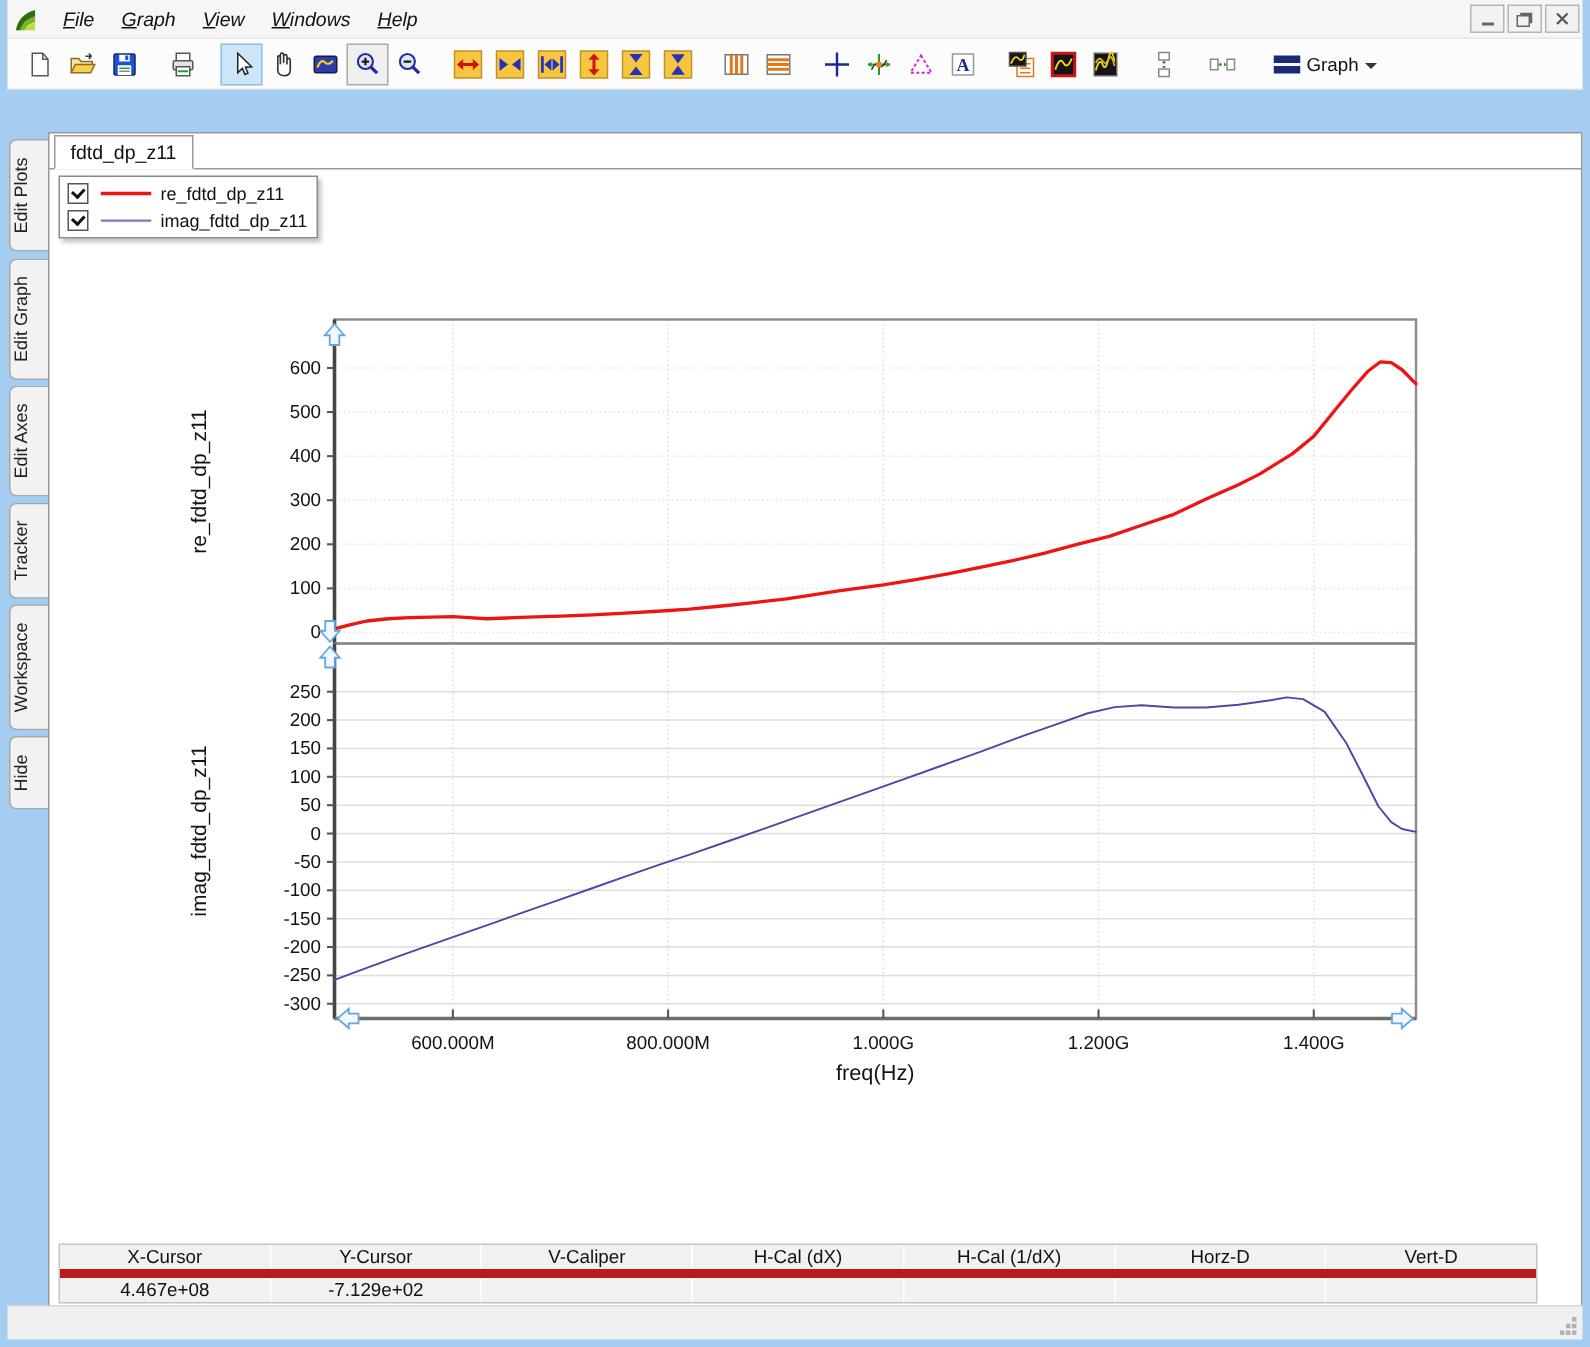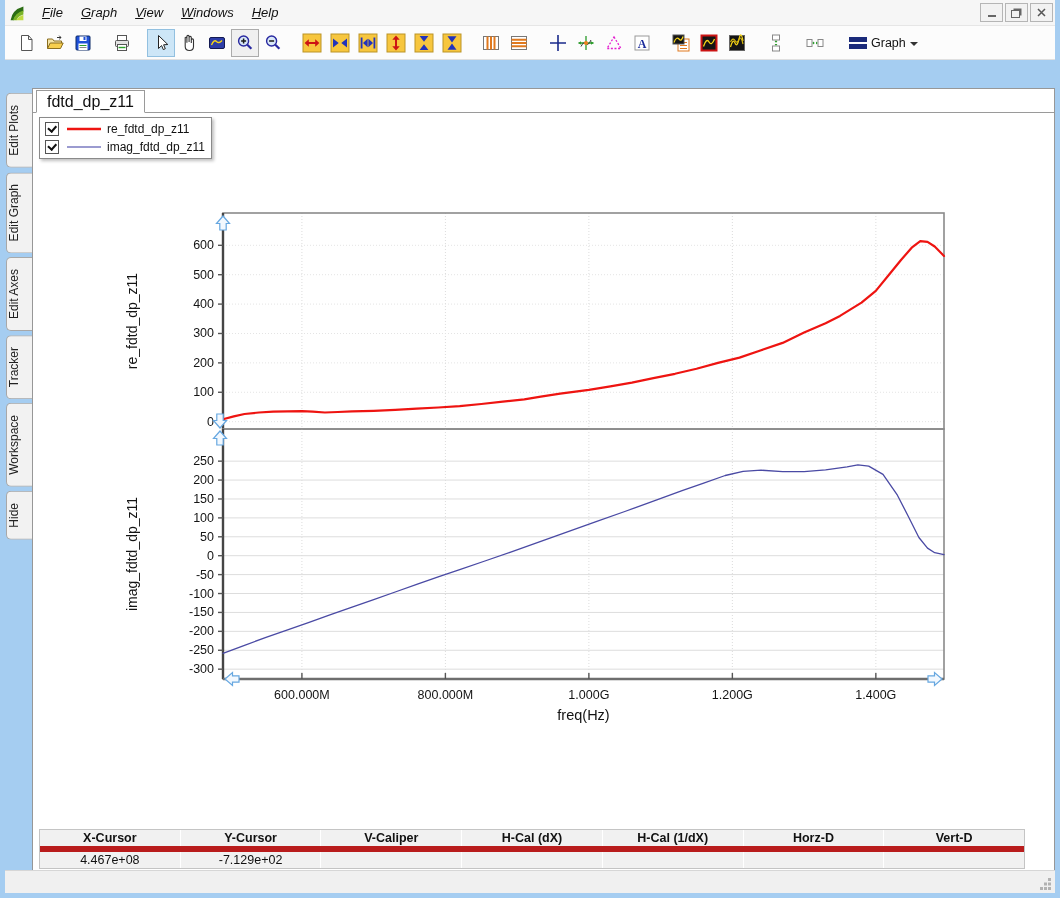--- a/index.html
+++ b/index.html
@@ -29,34 +29,34 @@
   .tbtn.pressed{background:#f0f0f0;border:1px solid #ababab;}
   .grp{margin-left:11px;}
   .layoutbtn{display:flex;align-items:center;gap:4px;margin-left:14px;padding:3px 6px;font-size:12.5px;color:#111;}
   .caret{width:0;height:0;border-left:4px solid transparent;border-right:4px solid transparent;border-top:4px solid #333;margin-top:2px;}
   
   .client{position:absolute;left:5px;right:5px;top:88px;bottom:27px;background:#a5cdf1;}
   .sidetabs{position:absolute;left:0;top:0;width:27px;display:flex;flex-direction:column;align-items:flex-end;padding-top:3px;}
   .stab{width:25px;margin:2px 0;padding:11px 0;background:#f2f2f2;border:1px solid #a8a8a8;border-left:none;border-radius:0 5px 5px 0;writing-mode:vertical-rl;transform:rotate(180deg);text-align:center;font-size:12px;color:#222;cursor:pointer;}
   .document{position:absolute;left:27px;top:0;right:0;bottom:0;background:#fff;border:1px solid #979797;}
   .tabbar{height:23px;border-bottom:1px solid #9a9a9a;display:flex;align-items:flex-end;padding-left:3px;}
-  .doctab{height:21px;line-height:21px;padding:0 10px;background:#fff;border:1px solid #9a9a9a;border-bottom:1px solid #fff;margin-bottom:-1px;font-size:16px;color:#111;}
+  .doctab{height:21px;line-height:21px;padding:0 10px;background:#fff;border:1px solid #9a9a9a;border-bottom:1px solid #fff;margin-bottom:-1px;font-size:13px;color:#111;}
   .legend{position:absolute;left:6px;top:28px;background:#fff;border:1px solid #8a8a8a;box-shadow:2px 2px 3px rgba(0,0,0,.25);padding:2px 6px 2px 3px;z-index:5;}
   .lrow{display:flex;align-items:center;height:18px;}
   .cbx{width:12px;height:12px;border:1px solid #555;background:#fff;position:relative;margin:0 2px;}
   .cbx::after{content:"";position:absolute;left:2px;top:2px;width:6px;height:3.5px;border-left:2px solid #111;border-bottom:2px solid #111;transform:rotate(-48deg);}
   .lsample{width:34px;margin:0 6px;}
   .llab{font-size:12px;color:#111;white-space:nowrap;}
   #plot-svg{position:absolute;left:0;top:0;}
   
   .statbar{position:absolute;left:6px;top:740px;width:984px;border:1px solid #c4c4c4;background:#fff;}
   .srow{display:grid;grid-template-columns:repeat(7,1fr);gap:1px;background:#fff;}
   .srow + .srow{border-top:6px solid #b91c1c;}
   .scell{background:#f1f1f1;height:16px;line-height:16px;text-align:center;font-size:12.5px;color:#111;}
-  .shead{font-weight:bold;}
+  .shead{font-weight:normal;}
   
   .appstatus{position:absolute;left:5px;right:5px;bottom:5px;height:22px;background:#f0f0f0;border-top:1px solid #d6d6d6;}
   .grip{position:absolute;right:2px;bottom:2px;}
 </style>
 </head>
 <body>
 
 <div class="window">
 
 

